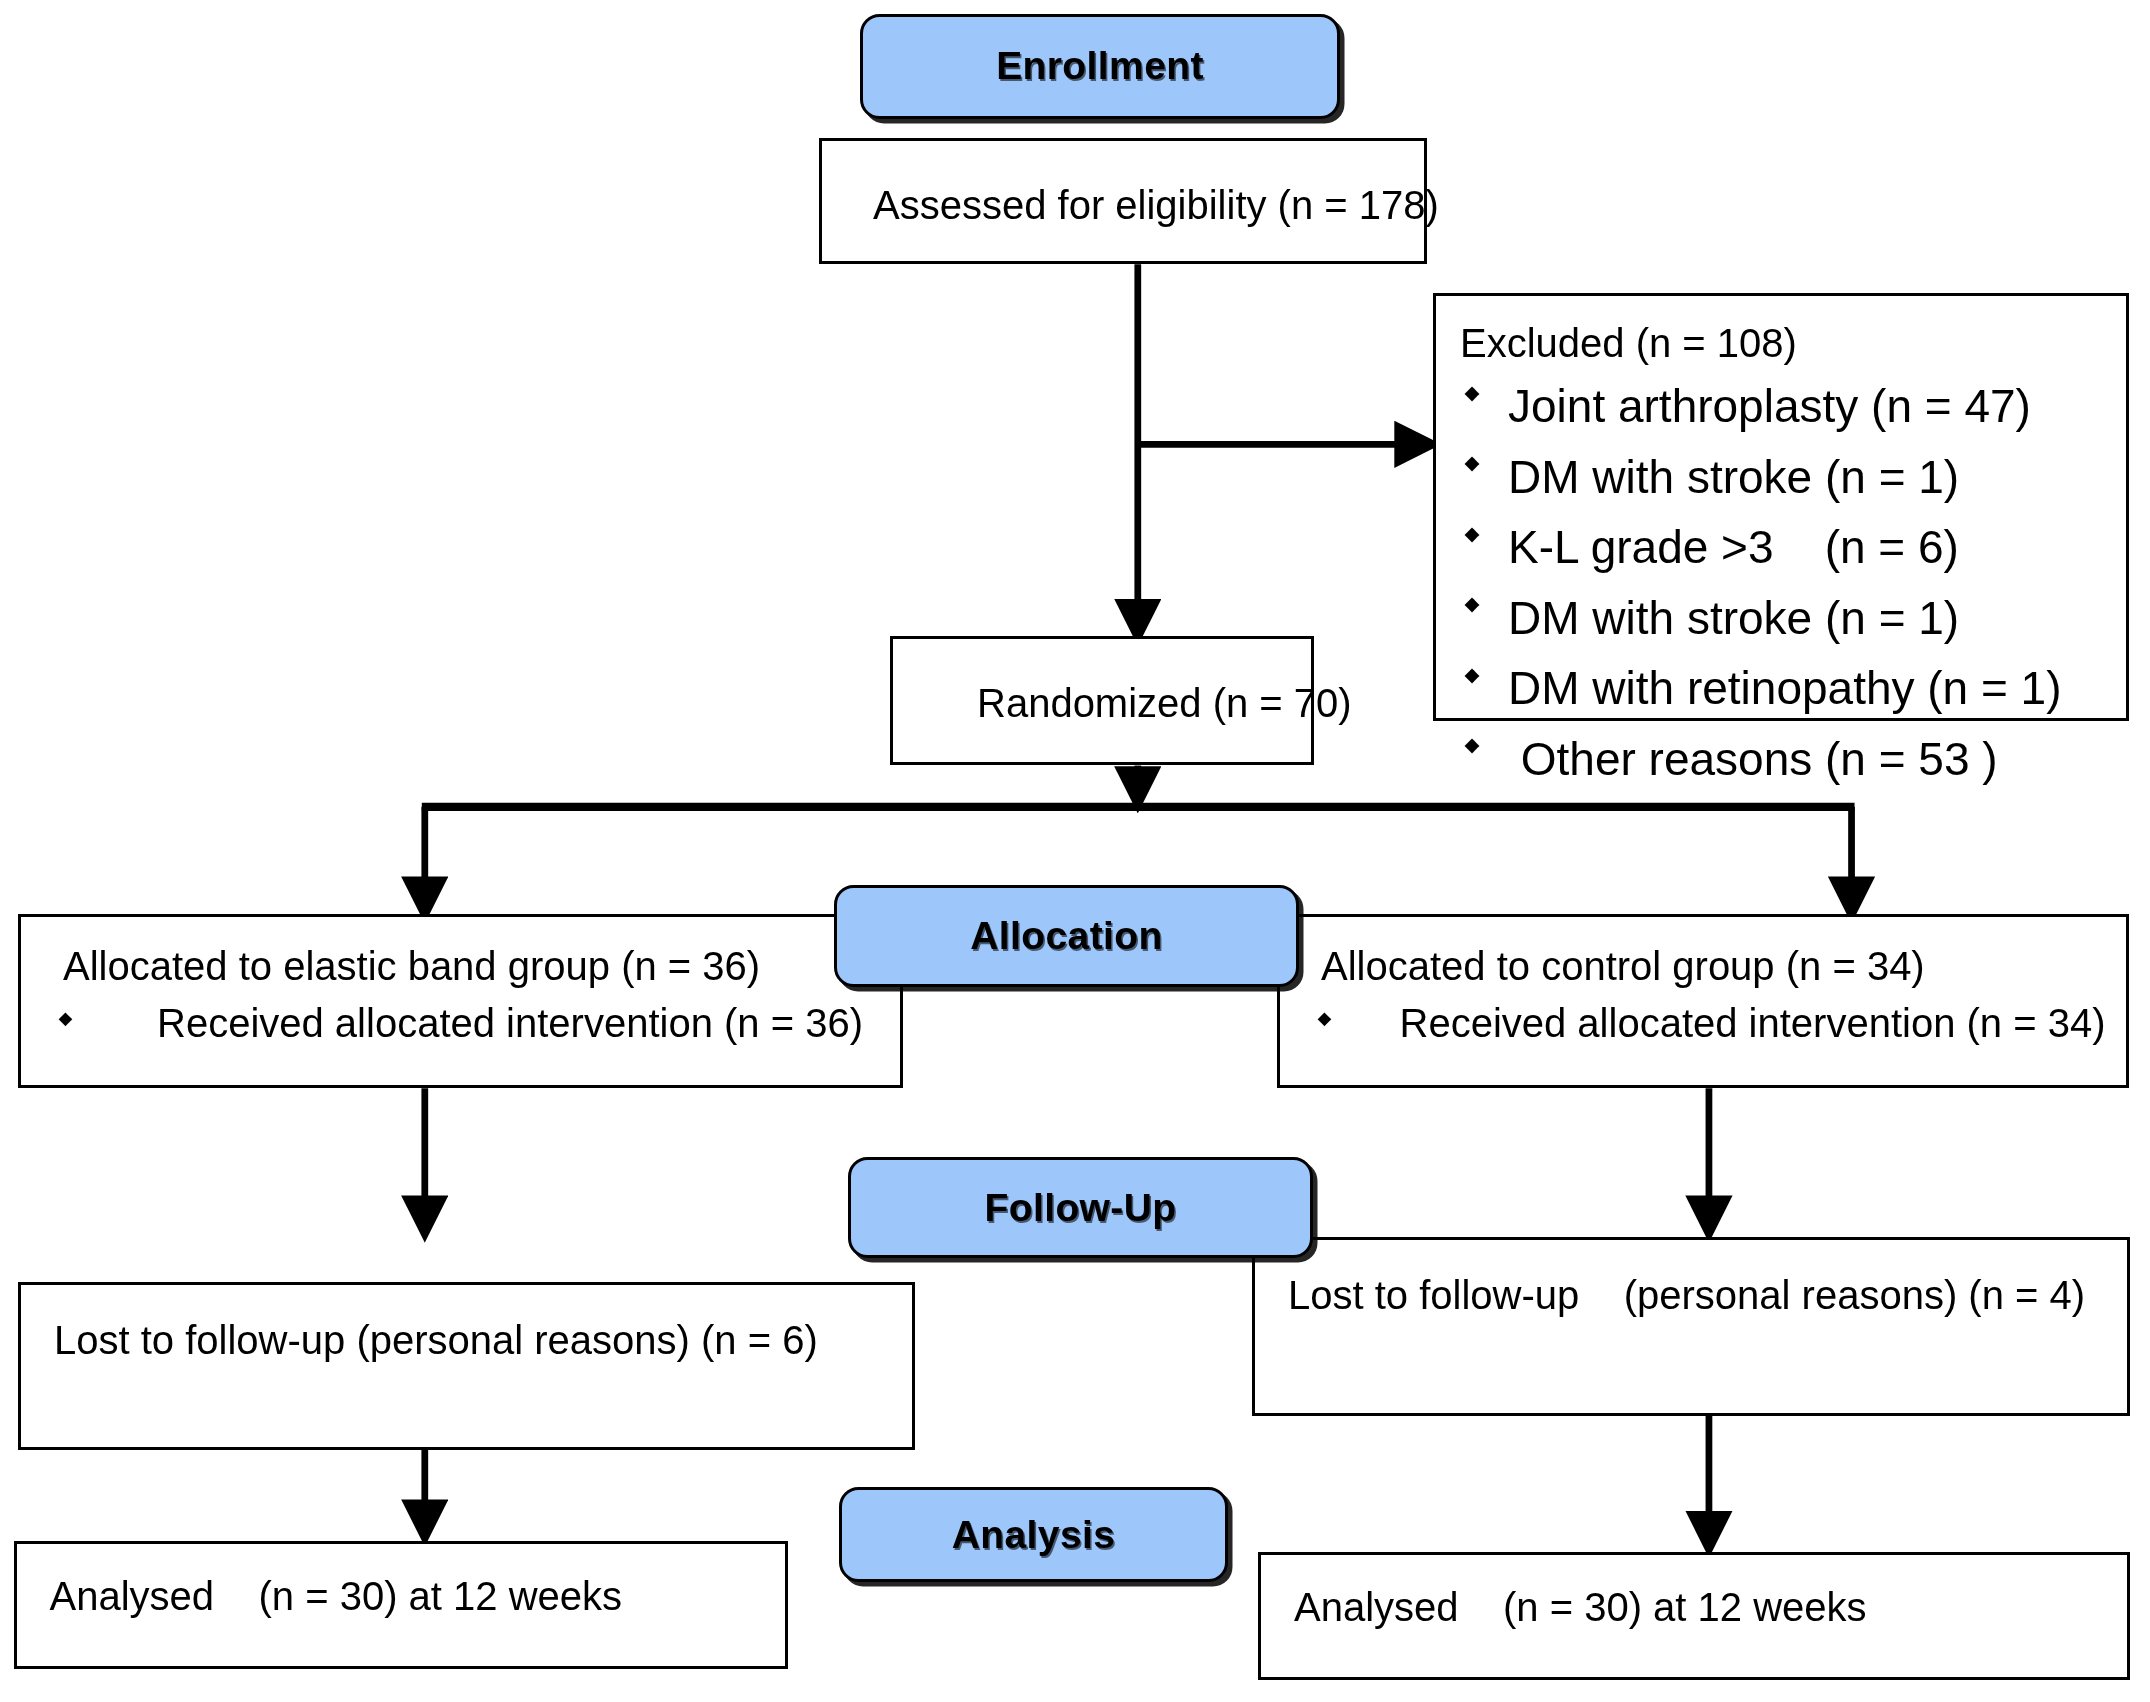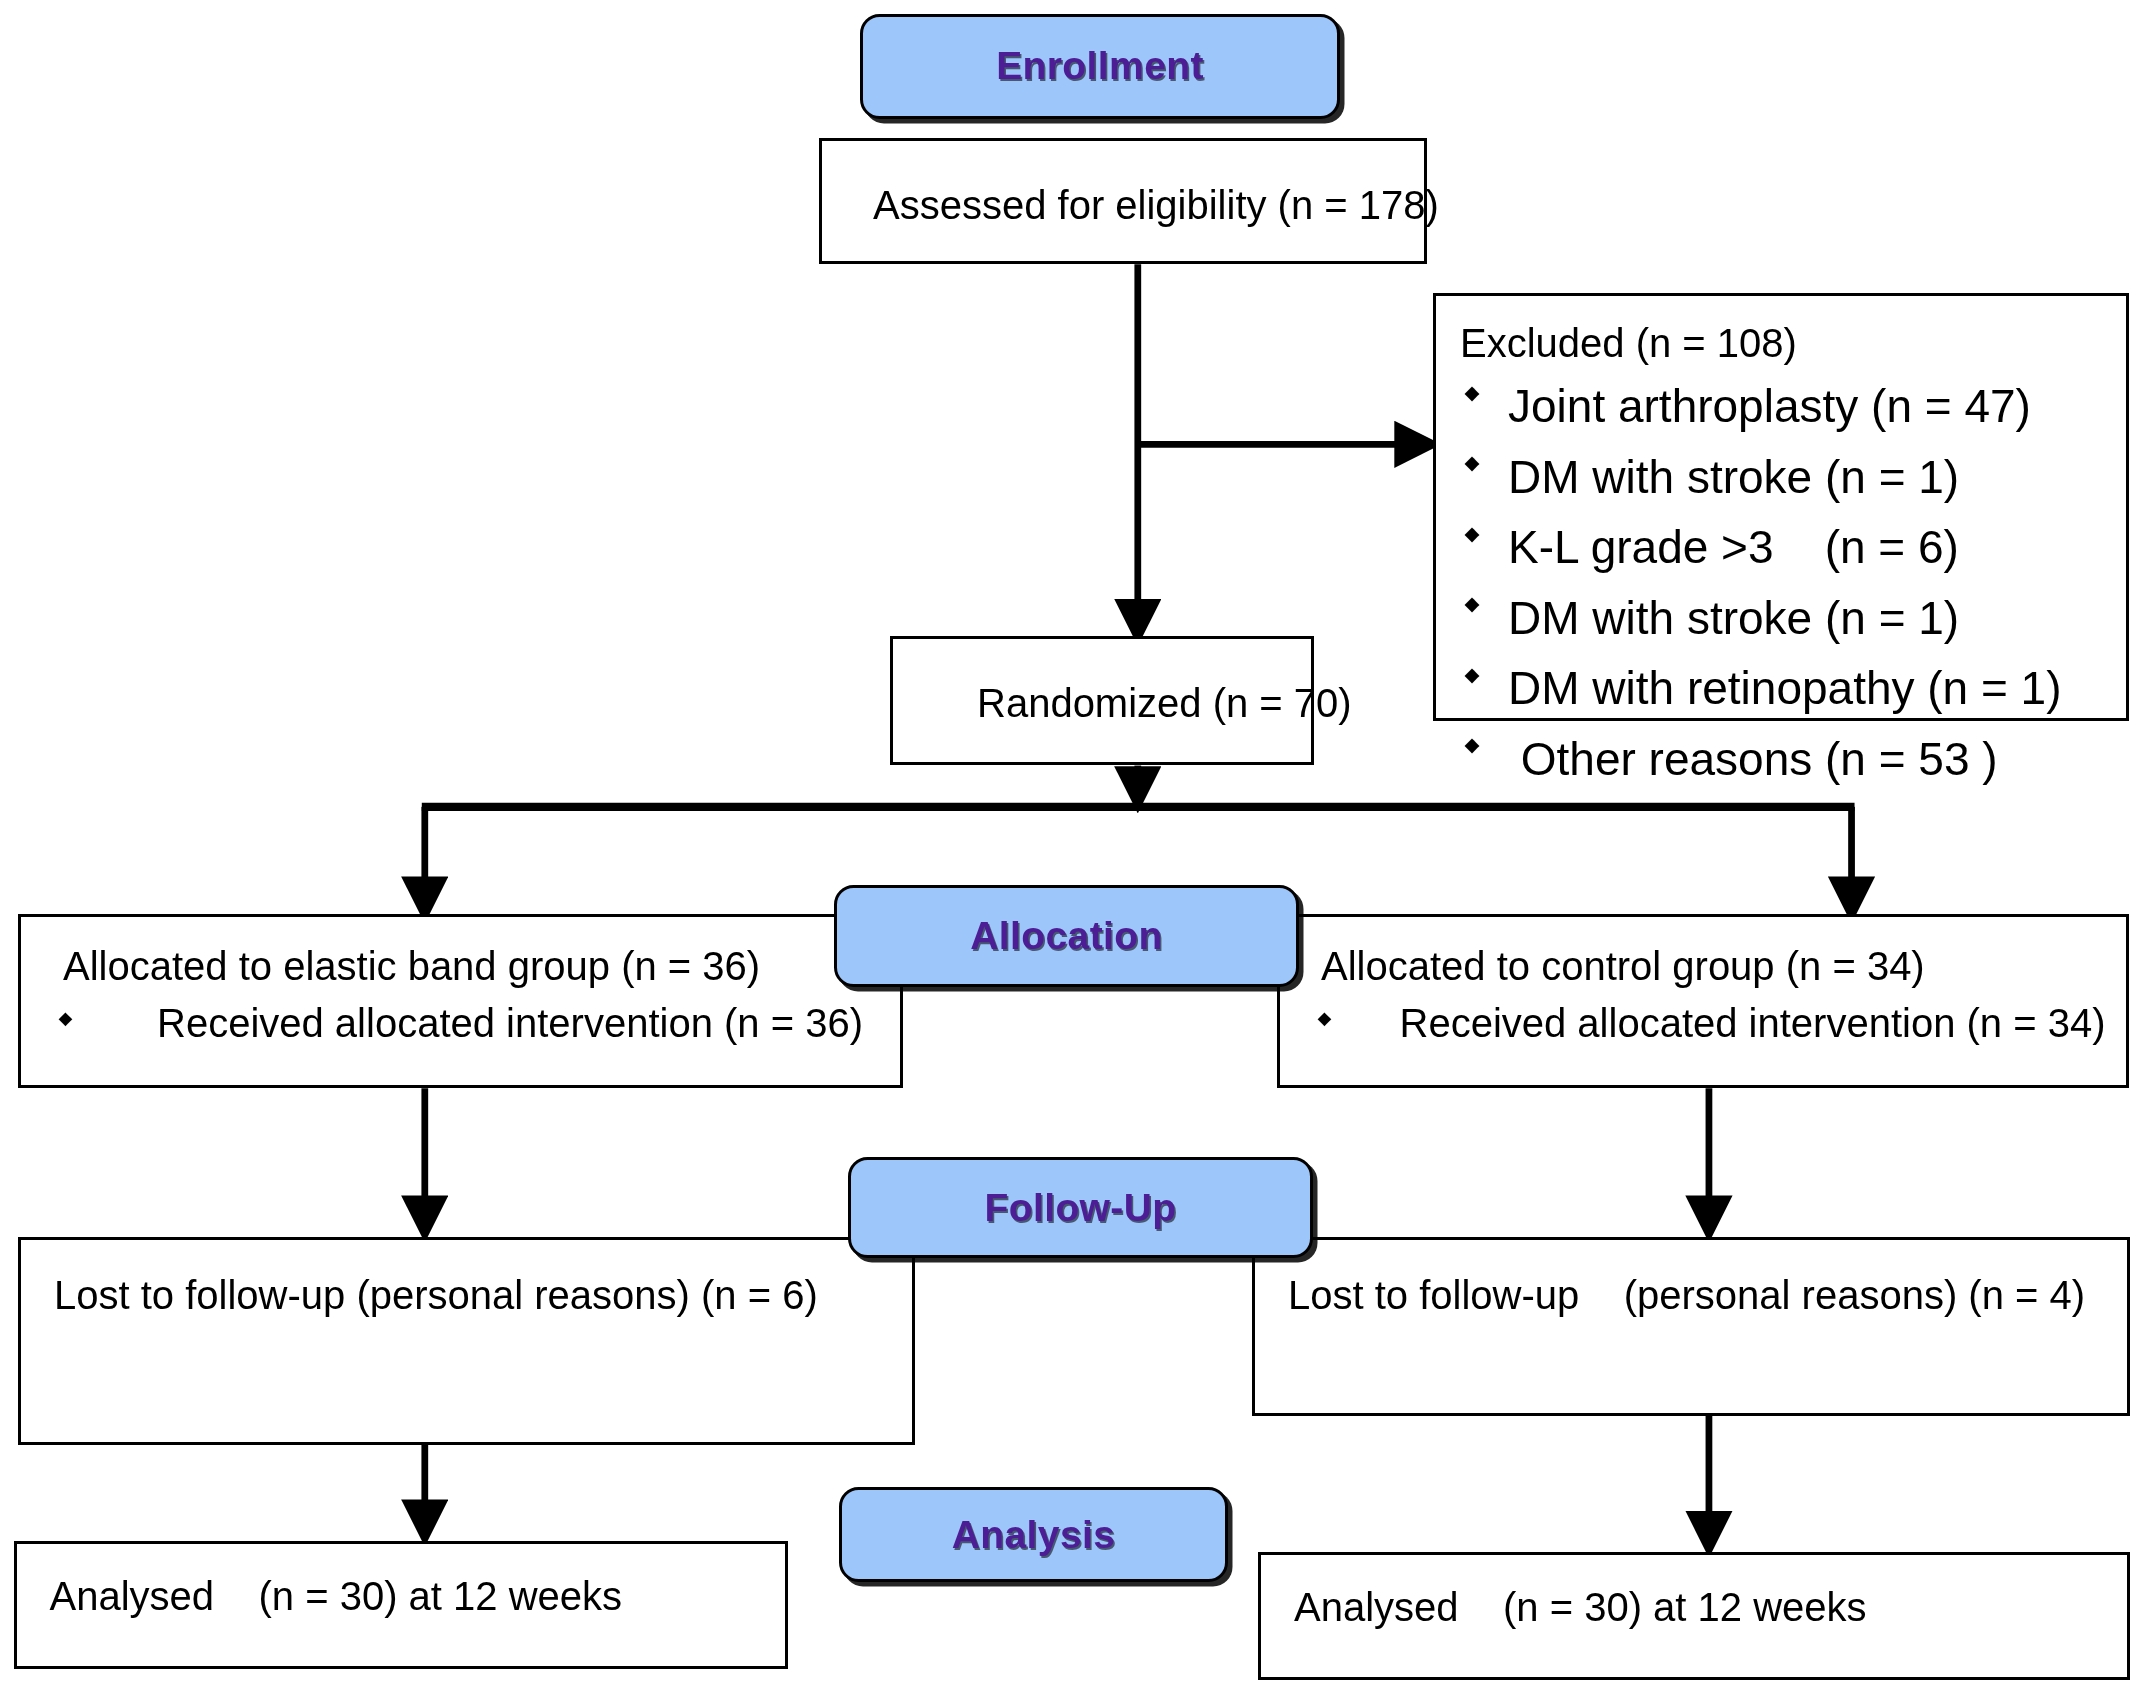--- a/index.html
+++ b/index.html
@@ -4,21 +4,21 @@
 <style>
   html,body{margin:0;padding:0;background:#ffffff;}
   body{font-family:"Liberation Sans", sans-serif;}
   #stage{position:relative;width:2151px;height:1703px;background:#fff;overflow:hidden;}
   #stage svg{position:absolute;left:0;top:0;width:2151px;height:1703px;}
   .box{position:absolute;background:#ffffff;border:3px solid #000000;box-sizing:border-box;}
   .box-txt{position:absolute;color:#000;font-family:"Liberation Sans", sans-serif;font-size:40px;line-height:1.0;white-space:pre;}
   .banner{position:absolute;background:#9DC6FB;border:3.8px solid #000;border-radius:19.5px;box-sizing:border-box;
           display:flex;align-items:center;justify-content:center;
           box-shadow:4.5px 4.5px 0 rgba(0,0,0,0.85);}
-  .banner span{color:#4c1d95;font-weight:bold;font-size:39px;letter-spacing:0.4px;
+  .banner span{color:#000000;font-weight:bold;font-size:39px;letter-spacing:0.4px;
                text-shadow:1.5px 1.5px 0 rgba(0,0,0,0.55);font-family:"Liberation Sans", sans-serif;}
   ul.reasons{margin:0;padding:0;list-style:none;}
   ul.reasons li{position:relative;padding-left:66px;margin:0 0 16.5px 0;font-size:46px;white-space:pre;}
   ul.reasons li:before{content:"\25C6";position:absolute;left:22.5px;top:1.5px;font-size:19.5px;}
   .bullet-line{position:relative;padding-left:33px;white-space:pre;text-align:center;}
   .bullet-line:before{content:"\25C6";position:absolute;left:4.5px;top:6px;font-size:18px;}
   .lead{white-space:pre;}
 </style>
 </head>
 <body>
@@ -84,21 +84,21 @@
 
   <div class="box" style="left:1277px;top:914px;width:852px;height:174px;">
     <div class="box-txt lead" style="left:33px;top:28.5px;margin-left:8px;">Allocated to control group (n = 34)</div>
     <div class="box-txt bullet-line" style="left:33px;top:86px;"><span>Received allocated intervention (n = 34)</span></div>
   </div>
 
   <div class="banner" style="left:834px;top:885px;width:465px;height:102px;">
     <span>Allocation</span>
   </div>
 
-  <div class="box" style="left:18px;top:1237px;width:897px;height:208px;">
+  <div class="box" style="left:18px;top:1282px;width:897px;height:168px;">
     <div class="box-txt lead" style="left:33px;top:35px;">Lost to follow-up (personal reasons) (n = 6)</div>
   </div>
 
   <div class="box" style="left:1252px;top:1237px;width:878px;height:179px;">
     <div class="box-txt lead" style="left:33px;top:35px;">Lost to follow-up    (personal reasons) (n = 4)</div>
   </div>
 
   <div class="banner" style="left:848px;top:1157px;width:465px;height:101px;">
     <span>Follow-Up</span>
   </div>

